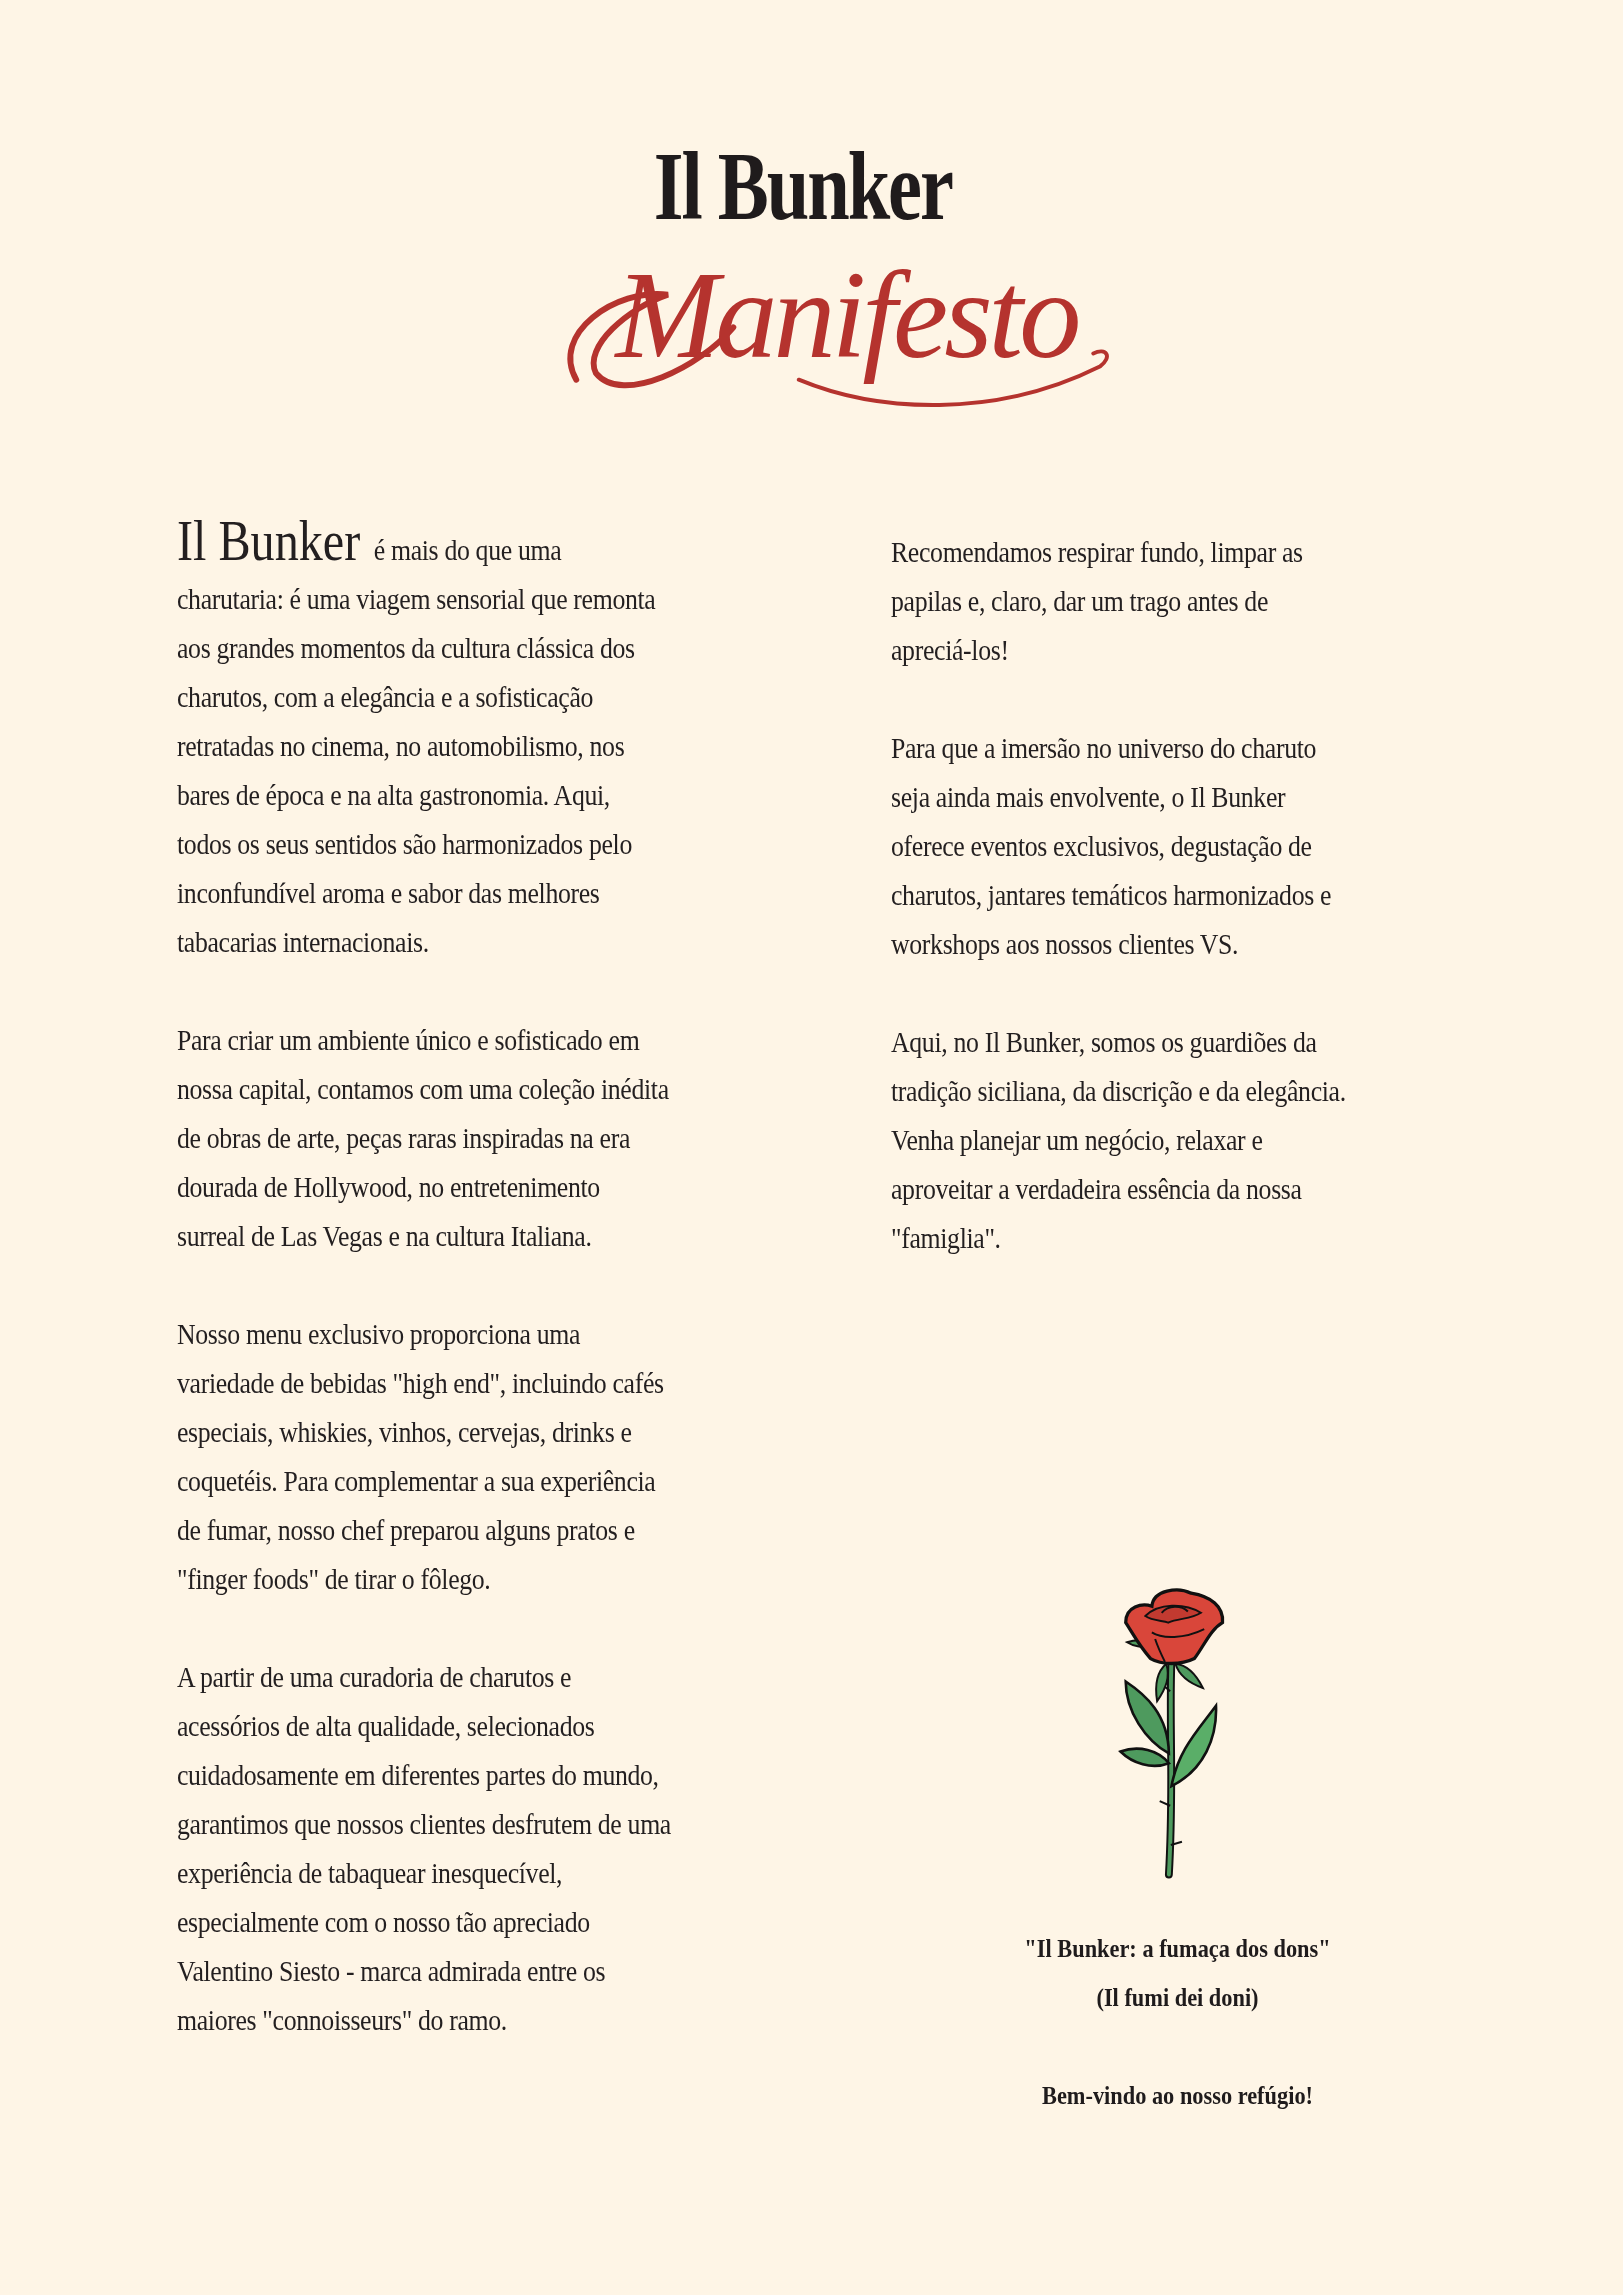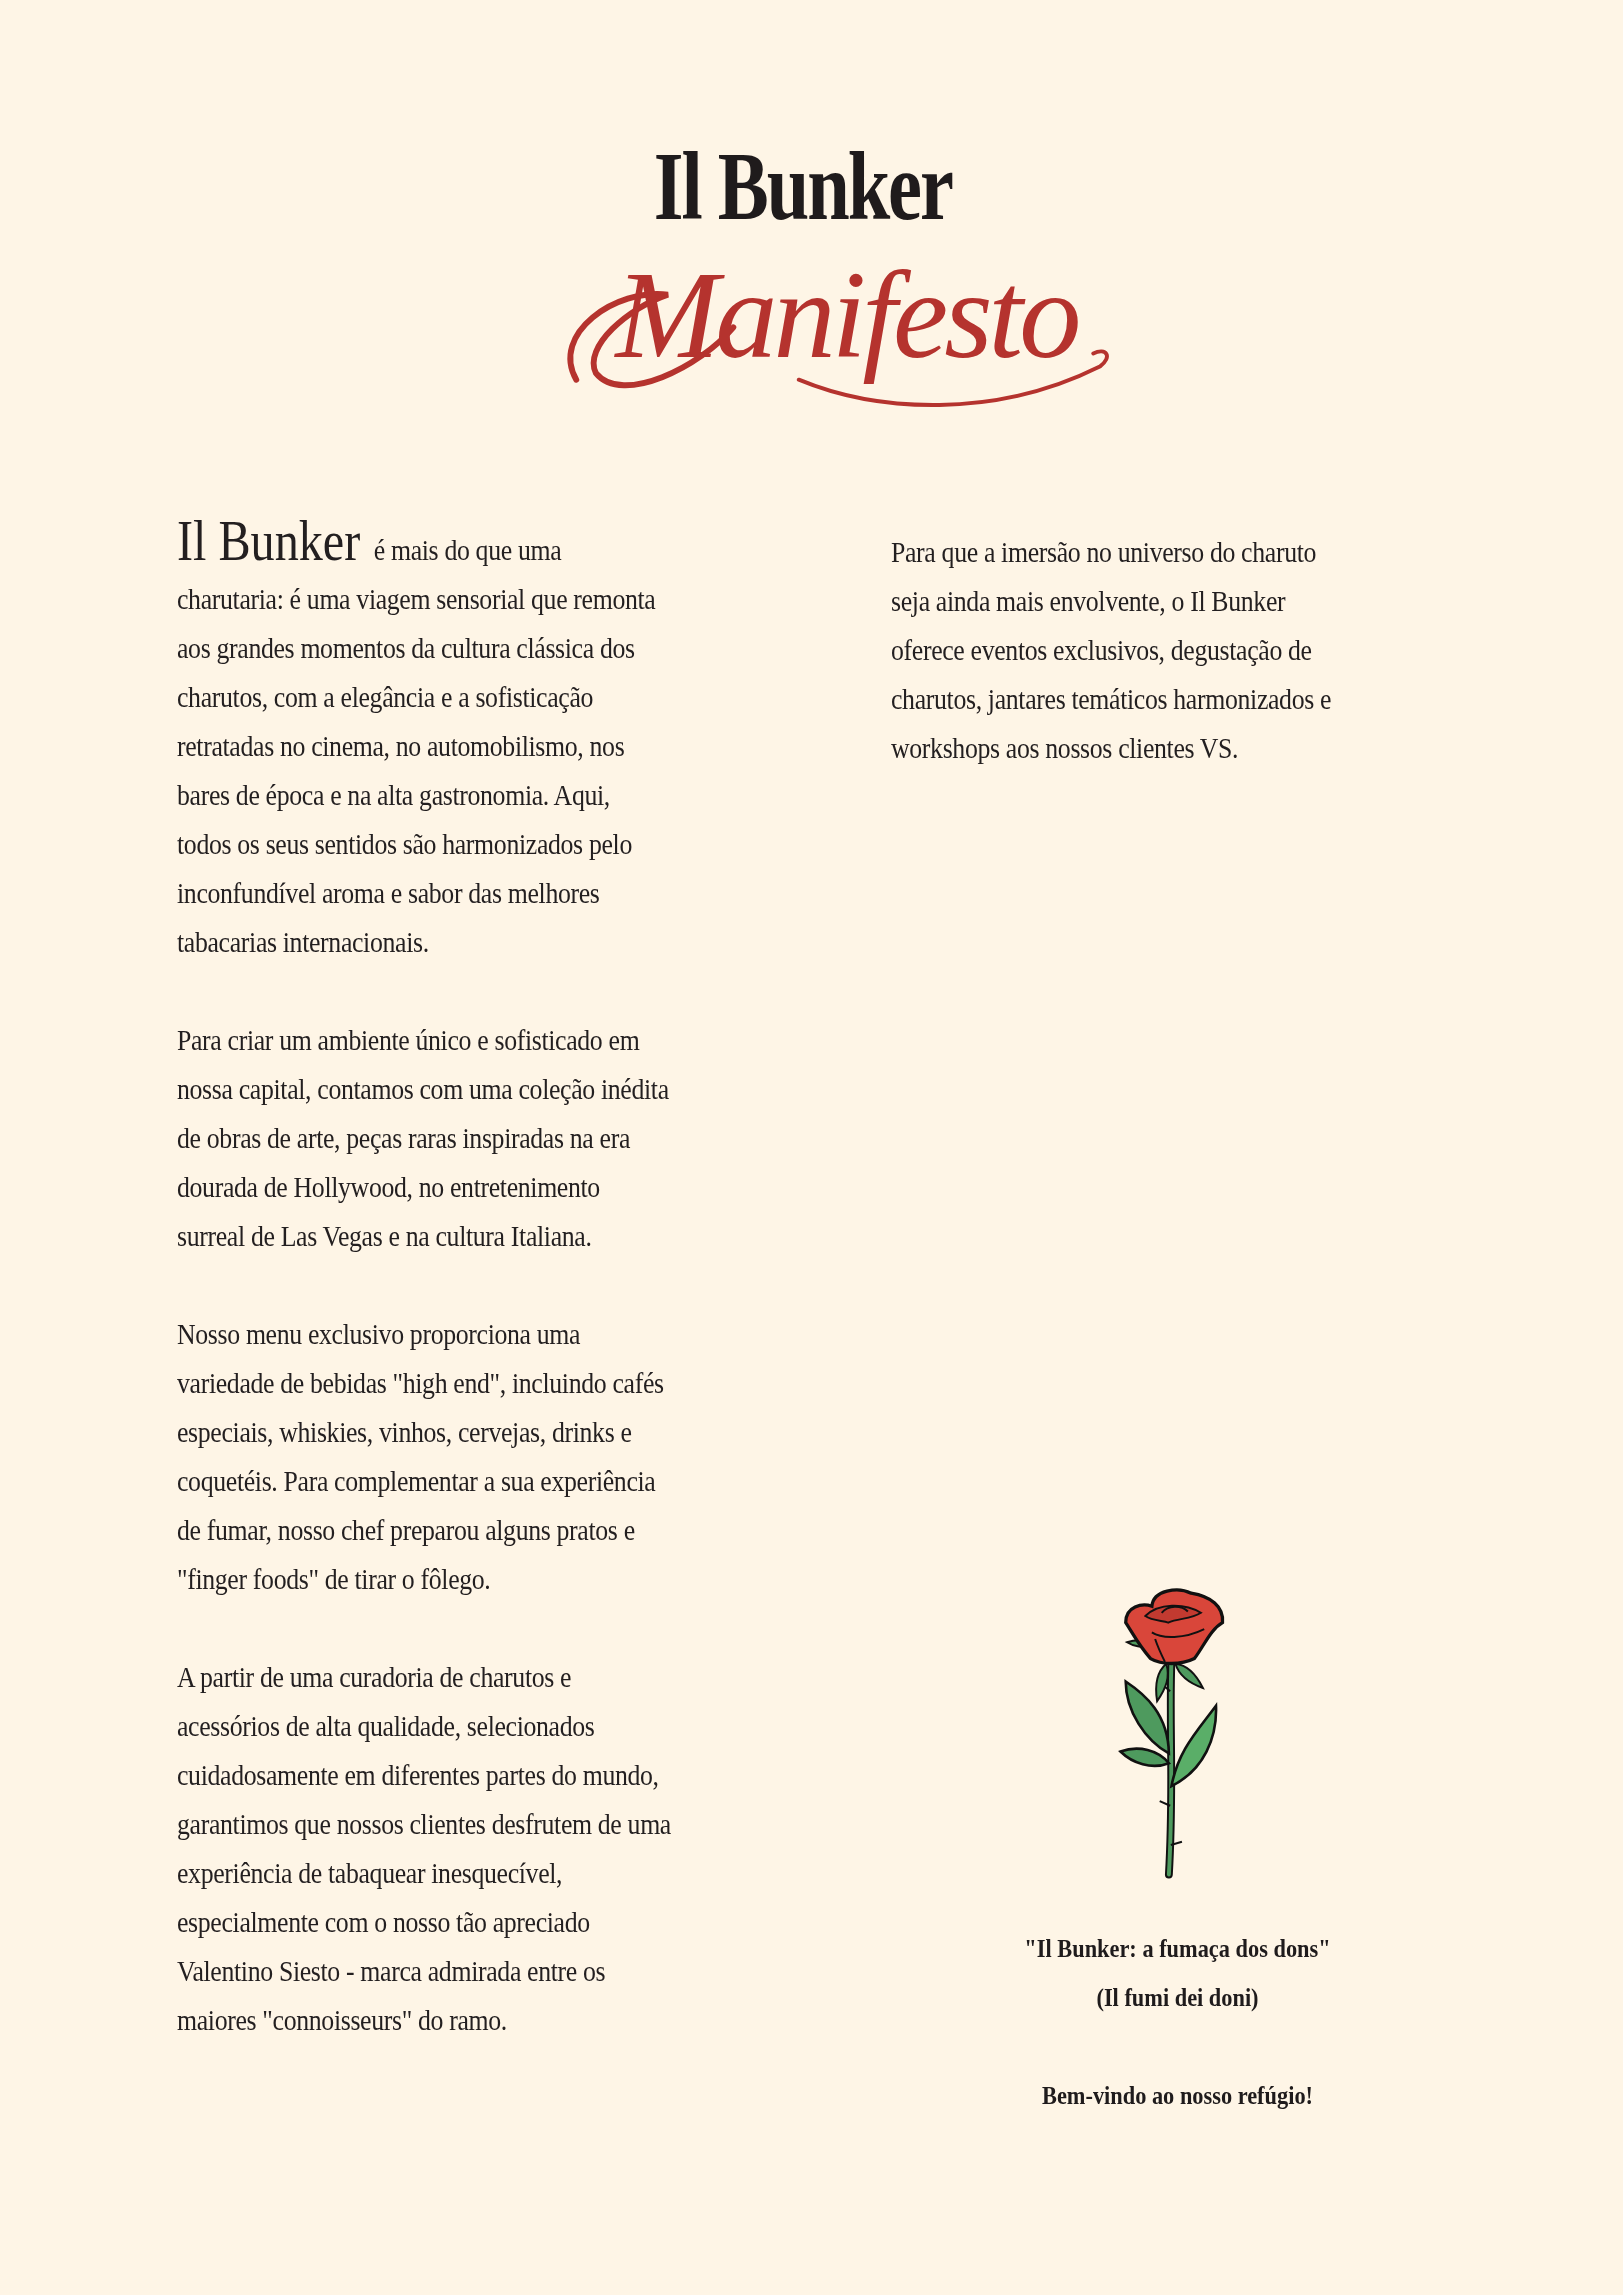--- a/index.html
+++ b/index.html
@@ -100,25 +100,37 @@
     <span class="line">garantimos que nossos clientes desfrutem de uma</span>
     <span class="line">experiência de tabaquear inesquecível,</span>
     <span class="line">especialmente com o nosso tão apreciado</span>
     <span class="line">Valentino Siesto - marca admirada entre os</span>
     <span class="line">maiores "connoisseurs" do ramo.</span>
   </p>
 </div>
 
 <div class="col right">
   <p>
+    <span class="line">Recomendamos respirar fundo, limpar as</span>
+    <span class="line">papilas e, claro, dar um trago antes de</span>
+    <span class="line">apreciá-los!</span>
+  </p>
+  <p>
     <span class="line">Para que a imersão no universo do charuto</span>
     <span class="line">seja ainda mais envolvente, o Il Bunker</span>
     <span class="line">oferece eventos exclusivos, degustação de</span>
     <span class="line">charutos, jantares temáticos harmonizados e</span>
     <span class="line">workshops aos nossos clientes VS.</span>
+  </p>
+  <p>
+    <span class="line">Aqui, no Il Bunker, somos os guardiões da</span>
+    <span class="line">tradição siciliana, da discrição e da elegância.</span>
+    <span class="line">Venha planejar um negócio, relaxar e</span>
+    <span class="line">aproveitar a verdadeira essência da nossa</span>
+    <span class="line">"famiglia".</span>
   </p>
 </div>
 
 <div class="rose">
   <svg viewBox="0 0 200 480" width="131" height="314" xmlns="http://www.w3.org/2000/svg">
 
     <path d="M100 140 C 96 240, 104 330, 96 470" fill="none" stroke="#111" stroke-width="12" stroke-linecap="round"></path>
     <path d="M100 140 C 96 240, 104 330, 96 470" fill="none" stroke="#4E9A5E" stroke-width="6" stroke-linecap="round"></path>
 
     <path d="M98 190 L 84 178" stroke="#111" stroke-width="3"></path>

